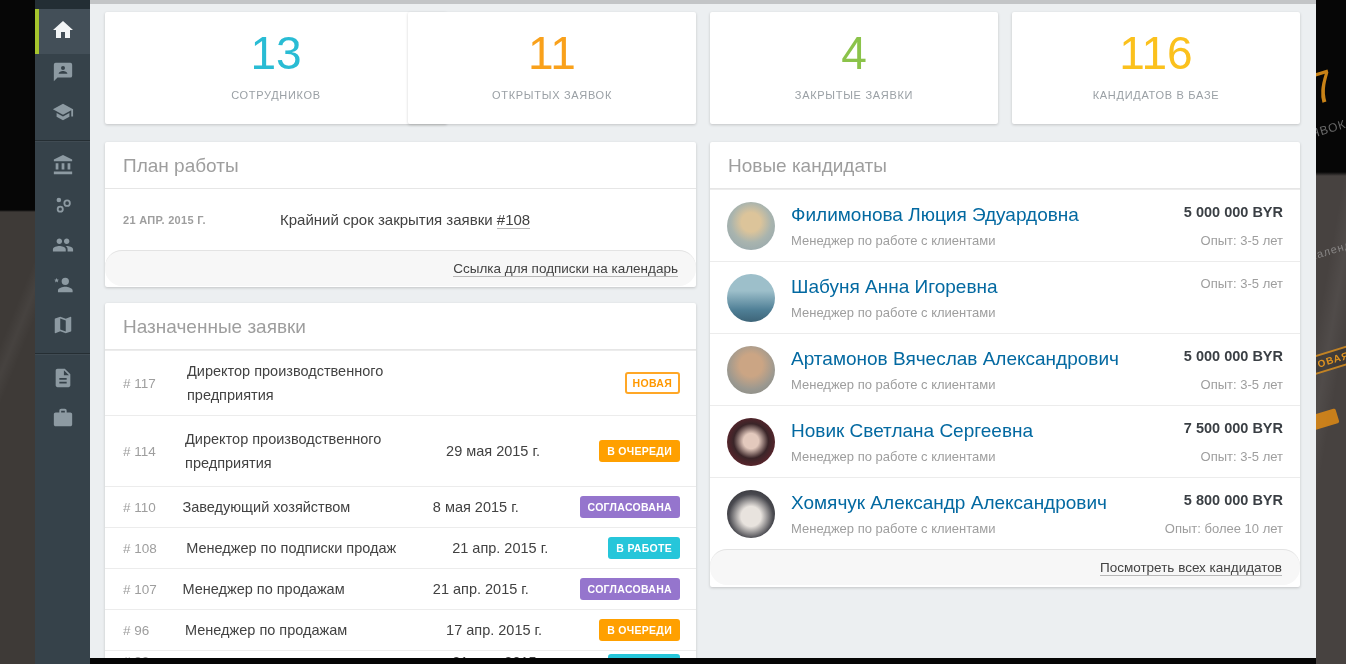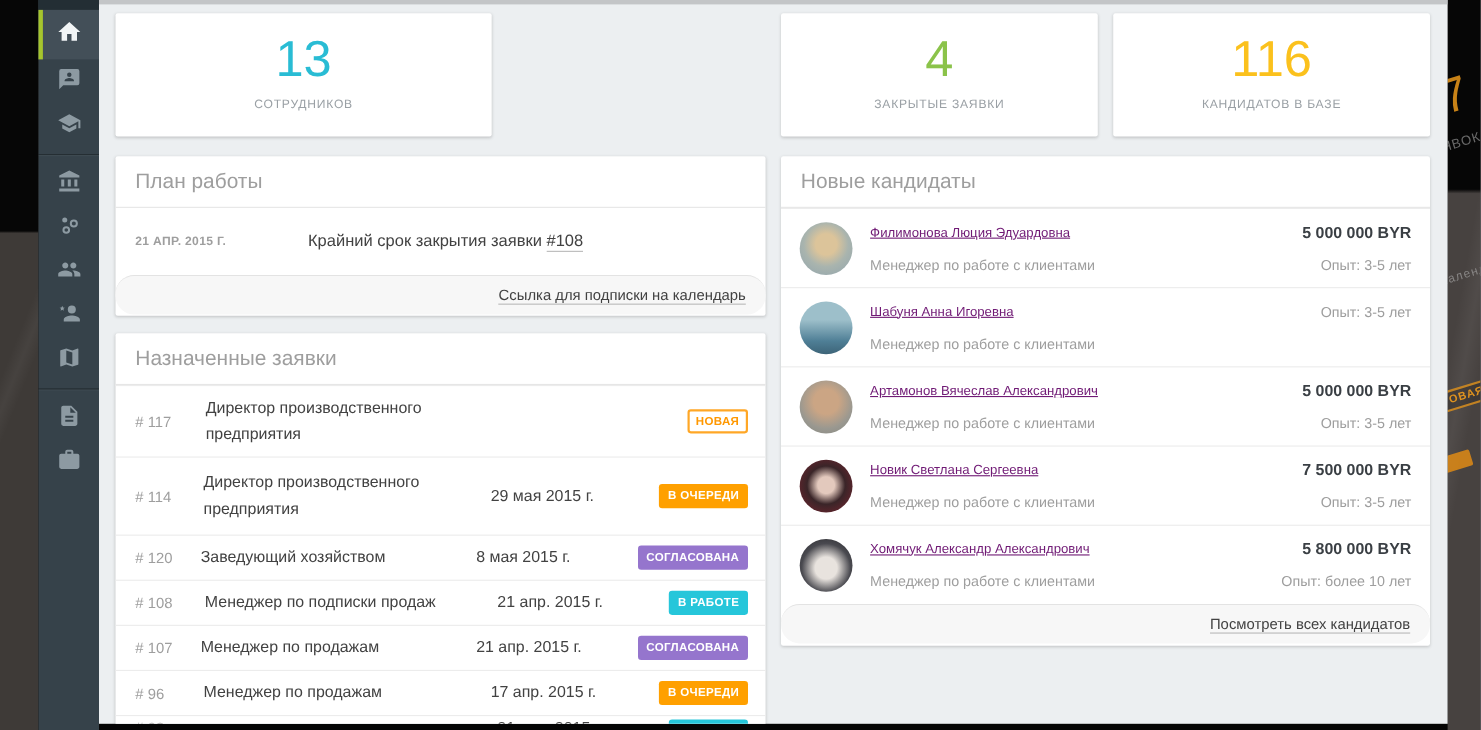--- a/index.html
+++ b/index.html
@@ -107,21 +107,21 @@
   .panel-cand { left:620px; top:142px; width:590px; height:445px; }
   .cand-row { height:72px; display:flex; align-items:center; padding:0 17px; border-top:1px solid #ececec; cursor:pointer; }
   .cand-row:first-of-type { border-top:none; }
   .avatar { width:48px; height:48px; border-radius:50%; flex:0 0 48px; }
   .av1 { background:radial-gradient(circle at 50% 42%, #dcc49a 0 26%, #a9b4ae 55%, #8fa3ad 100%); }
   .av2 { background:linear-gradient(180deg,#9dbfca 0 35%, #4f7f96 75%, #3d6478 100%); }
   .av3 { background:radial-gradient(circle at 50% 40%, #cba584 0 30%, #9a9890 65%, #84867f 100%); }
   .av4 { background:radial-gradient(circle at 50% 48%, #e3c9bd 0 22%, #3a2528 50%, #7c2430 100%); }
   .av5 { background:radial-gradient(circle at 50% 55%, #e8e3de 0 28%, #4a4a50 62%, #232327 100%); }
   .c-info { margin-left:16px; height:44px; display:flex; flex-direction:column; justify-content:space-between; }
-  .c-name { font-size:12px; color:#701a75;text-decoration:underline; }
+  .c-name { font-size:19px; color:#0369a1; }
   .c-pos  { font-size:13px; color:#9e9e9e; }
   .c-right { margin-left:auto; height:44px; display:flex; flex-direction:column;
              justify-content:space-between; align-items:flex-end; text-align:right; }
   .c-salary { font-size:14.5px; font-weight:bold; color:#3a3f44; }
   .c-exp { font-size:13px; color:#9e9e9e; }
   .c-spacer { height:15px; }
 </style>
 </head>
 <body>
 
@@ -200,20 +200,24 @@
   </div>
 </div>
 
 <div class="content">
   <div class="top-line"></div>
 
   <div class="card card-1">
     <div class="stat-num" style="color: rgb(41, 188, 212);">13</div>
     <div class="stat-label">СОТРУДНИКОВ</div>
   </div>
+  <div class="card card-2">
+    <div class="stat-num" style="color: rgb(249, 161, 27);">11</div>
+    <div class="stat-label">ОТКРЫТЫХ ЗАЯВОК</div>
+  </div>
   <div class="card card-3">
     <div class="stat-num" style="color: rgb(139, 195, 74);">4</div>
     <div class="stat-label">ЗАКРЫТЫЕ ЗАЯВКИ</div>
   </div>
   <div class="card card-4">
     <div class="stat-num" style="color: rgb(251, 193, 29);">116</div>
     <div class="stat-label">КАНДИДАТОВ В БАЗЕ</div>
   </div>
 
   <div class="panel panel-plan">
@@ -239,21 +243,21 @@
       <div class="req-date"></div>
       <div class="badge b-new">НОВАЯ</div>
     </div>
     <div class="req-row rh2b">
       <div class="req-id"># 114</div>
       <div class="req-title">Директор производственного предприятия</div>
       <div class="req-date">29 мая 2015 г.</div>
       <div class="badge b-queue">В ОЧЕРЕДИ</div>
     </div>
     <div class="req-row rh1">
-      <div class="req-id"># 120</div>
+      <div class="req-id"># 110</div>
       <div class="req-title">Заведующий хозяйством</div>
       <div class="req-date">8 мая 2015 г.</div>
       <div class="badge b-approved">СОГЛАСОВАНА</div>
     </div>
     <div class="req-row rh1">
       <div class="req-id"># 108</div>
       <div class="req-title">Менеджер по подписки продаж</div>
       <div class="req-date">21 апр. 2015 г.</div>
       <div class="badge b-work">В РАБОТЕ</div>
     </div>

